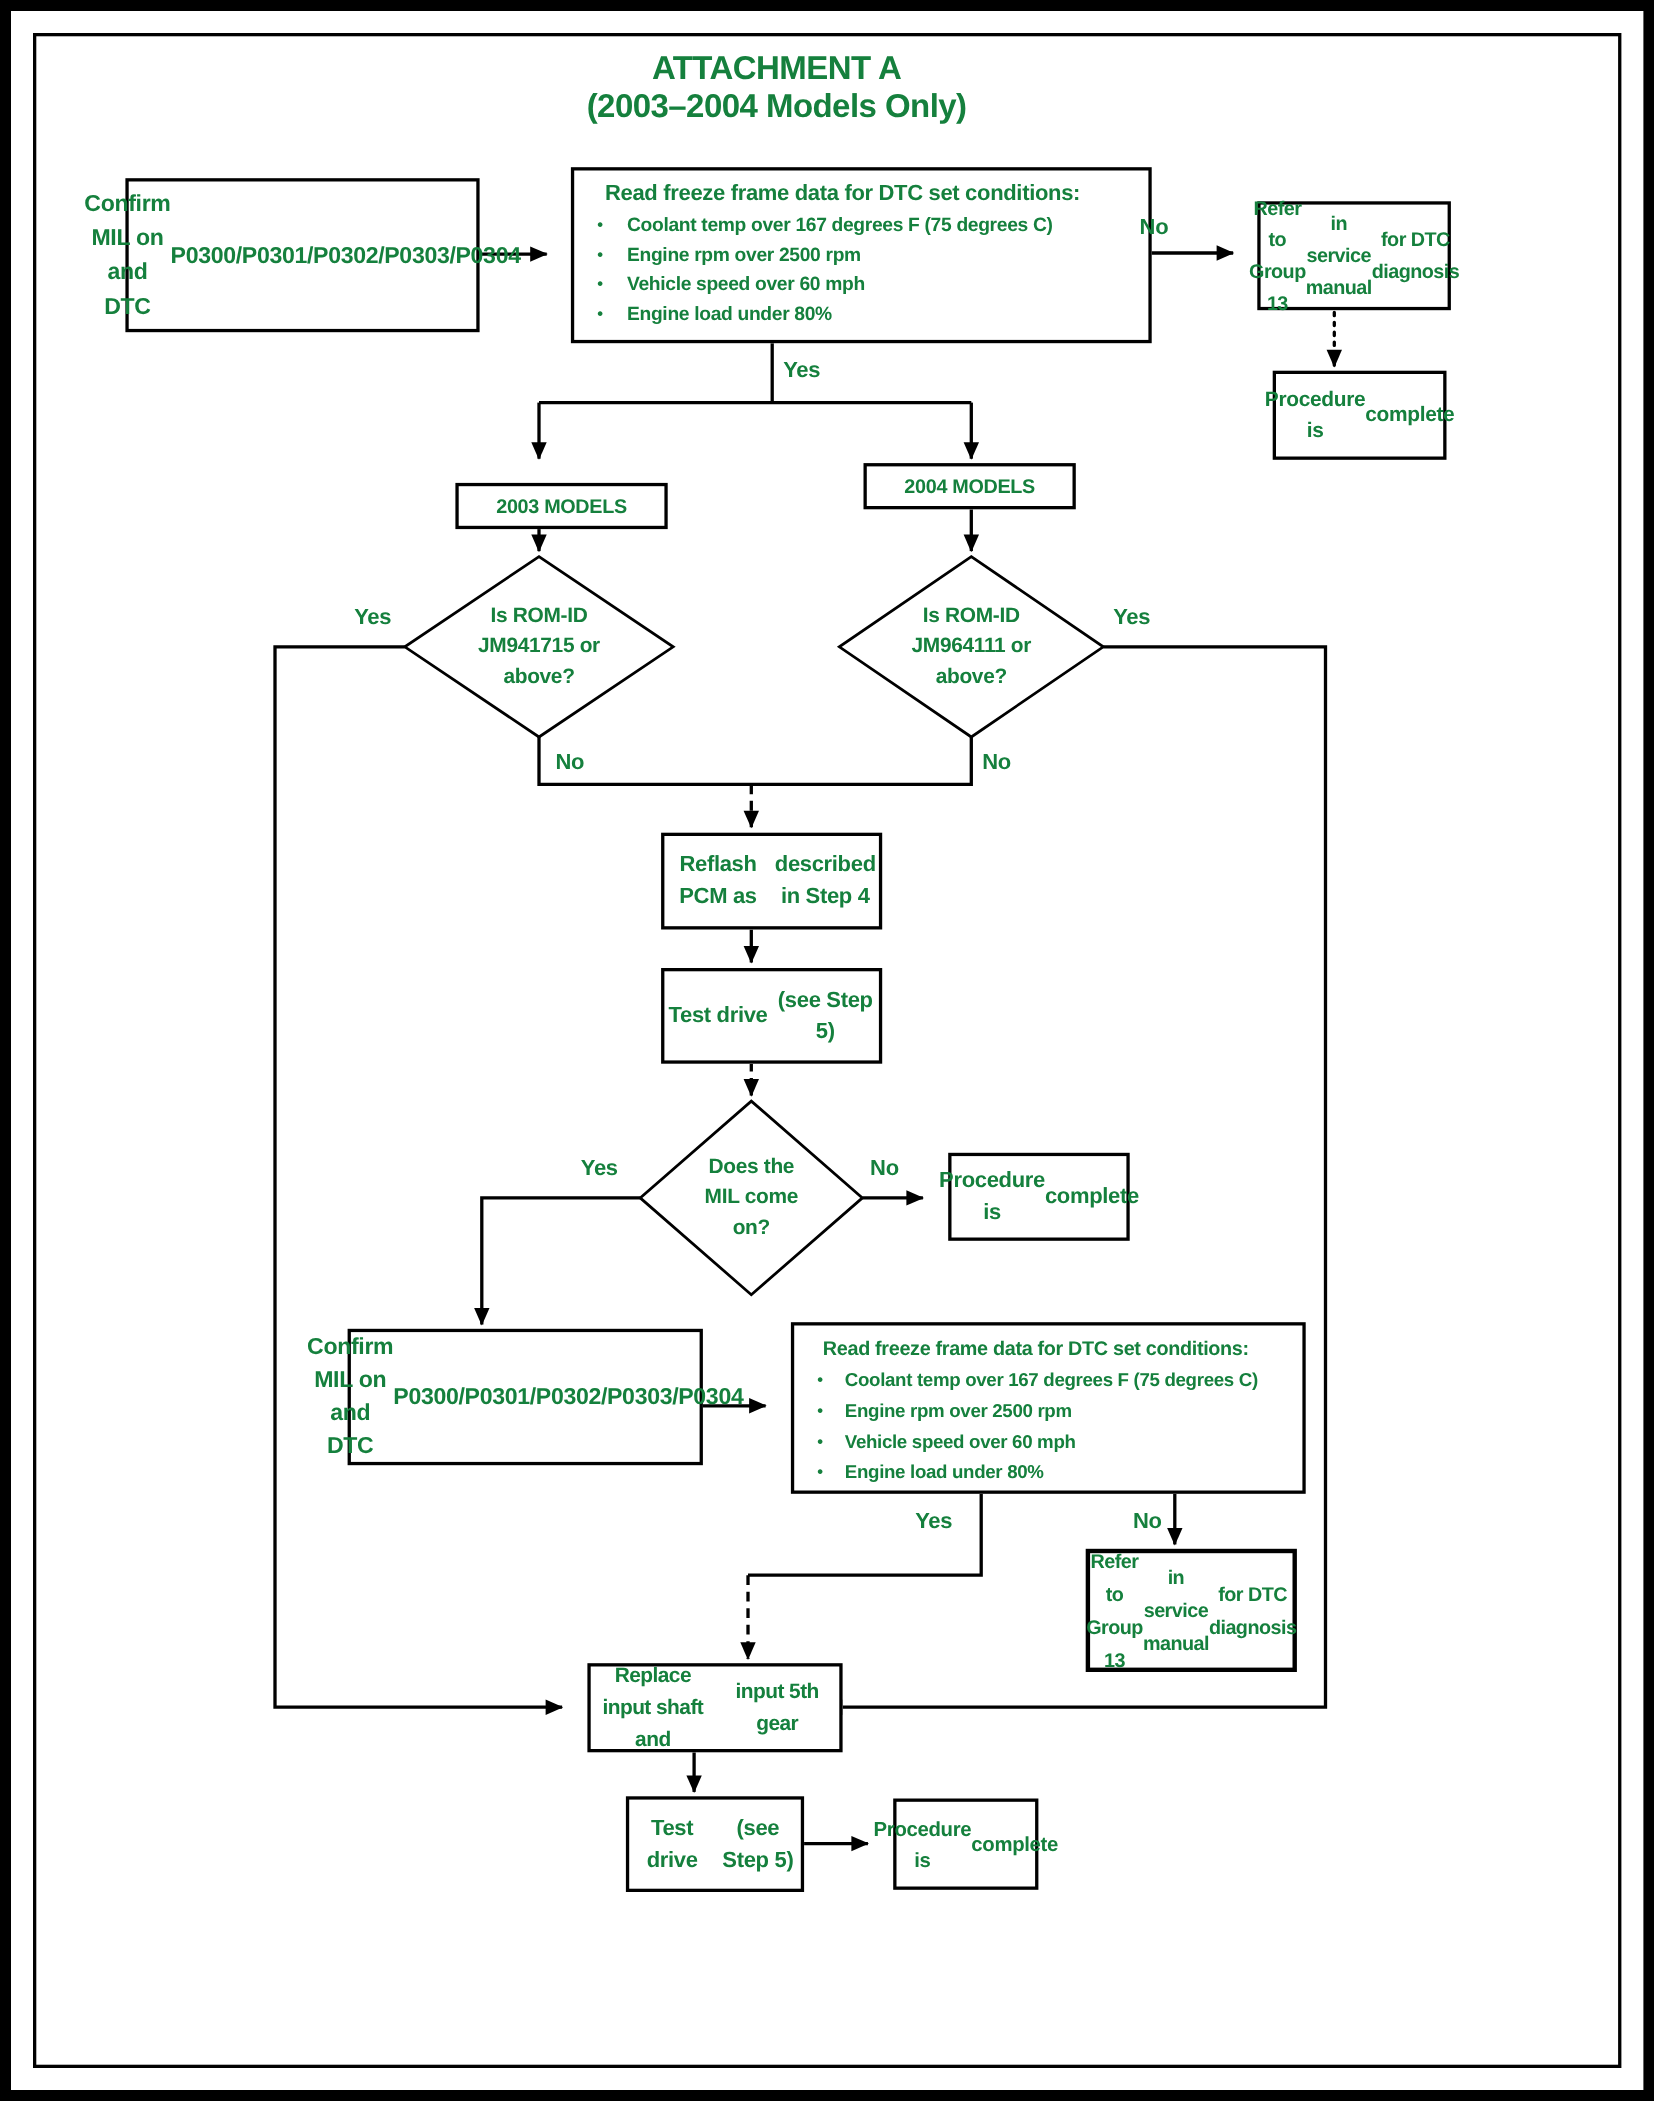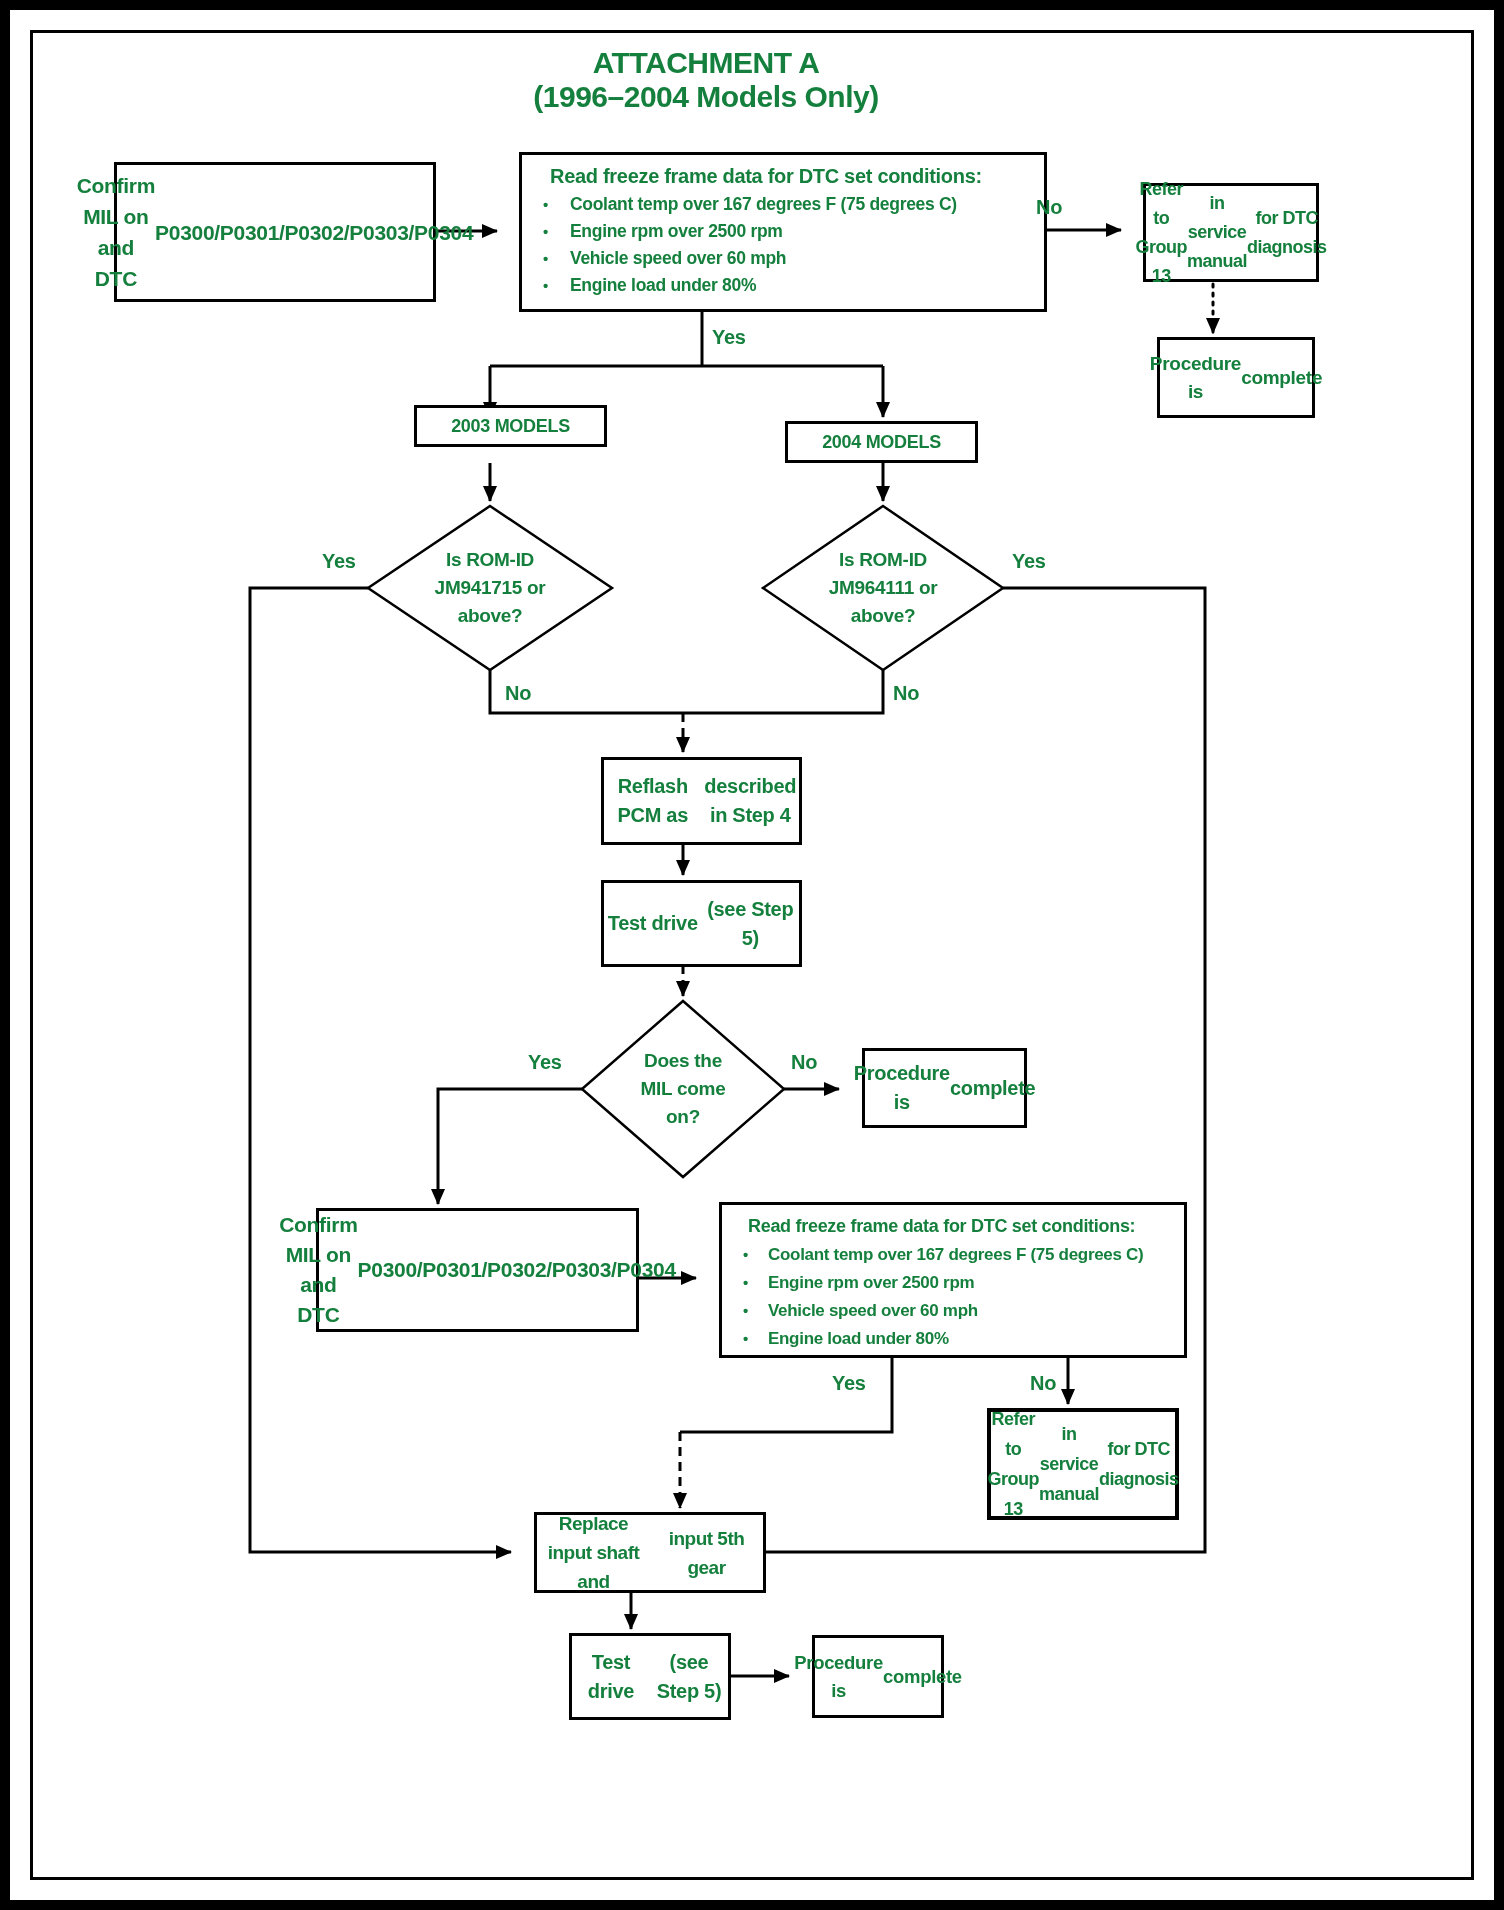--- a/index.html
+++ b/index.html
@@ -74,21 +74,21 @@
       <polyline points="680,1432 680,1508" stroke-dasharray="9 6" marker-end="url(#ah)"></polyline>
       <polyline points="1068,1358 1068,1404" marker-end="url(#ah)"></polyline>
 
       <polyline points="631,1593 631,1629" marker-end="url(#ah)"></polyline>
       <polyline points="712,1676 789,1676" marker-end="url(#ah)"></polyline>
     </g>
   </svg>
 
   <div class="title">
     <div>ATTACHMENT A</div>
-    <div>(1996–2004 Models Only)</div>
+    <div>(2003–2004 Models Only)</div>
   </div>
 
   <div class="box center" style="left:95px;top:162px;width:322px;height:140px;font-size:21px;line-height:31px;">
     <div class="ln">Confirm MIL on and DTC</div>
     <div class="ln">P0300/P0301/P0302/</div>
     <div class="ln">P0303/P0304</div>
   </div>
 
   <div class="box" style="left:500px;top:152px;width:528px;height:160px;">
     <div class="ftitle">Read freeze frame data for DTC set conditions:</div>
@@ -114,21 +114,21 @@
     <div class="ln">Refer to Group 13</div>
     <div class="ln">in service manual</div>
     <div class="ln">for DTC diagnosis</div>
   </div>
 
   <div class="box center" style="left:1138px;top:337px;width:158px;height:81px;font-size:19px;line-height:28px;">
     <div class="ln">Procedure is</div>
     <div class="ln">complete</div>
   </div>
 
-  <div class="box center" style="left:395px;top:405px;width:193px;height:42px;font-size:18px;">
+  <div class="box center" style="left:395px;top:439px;width:193px;height:42px;font-size:18px;">
     <div class="ln">2003 MODELS</div>
   </div>
 
   <div class="box center" style="left:766px;top:421px;width:193px;height:42px;font-size:18px;">
     <div class="ln">2004 MODELS</div>
   </div>
 
   <div class="dtext" style="left:390px;top:546px;width:200px;">
     <div>Is ROM-ID</div>
     <div>JM941715 or</div>

